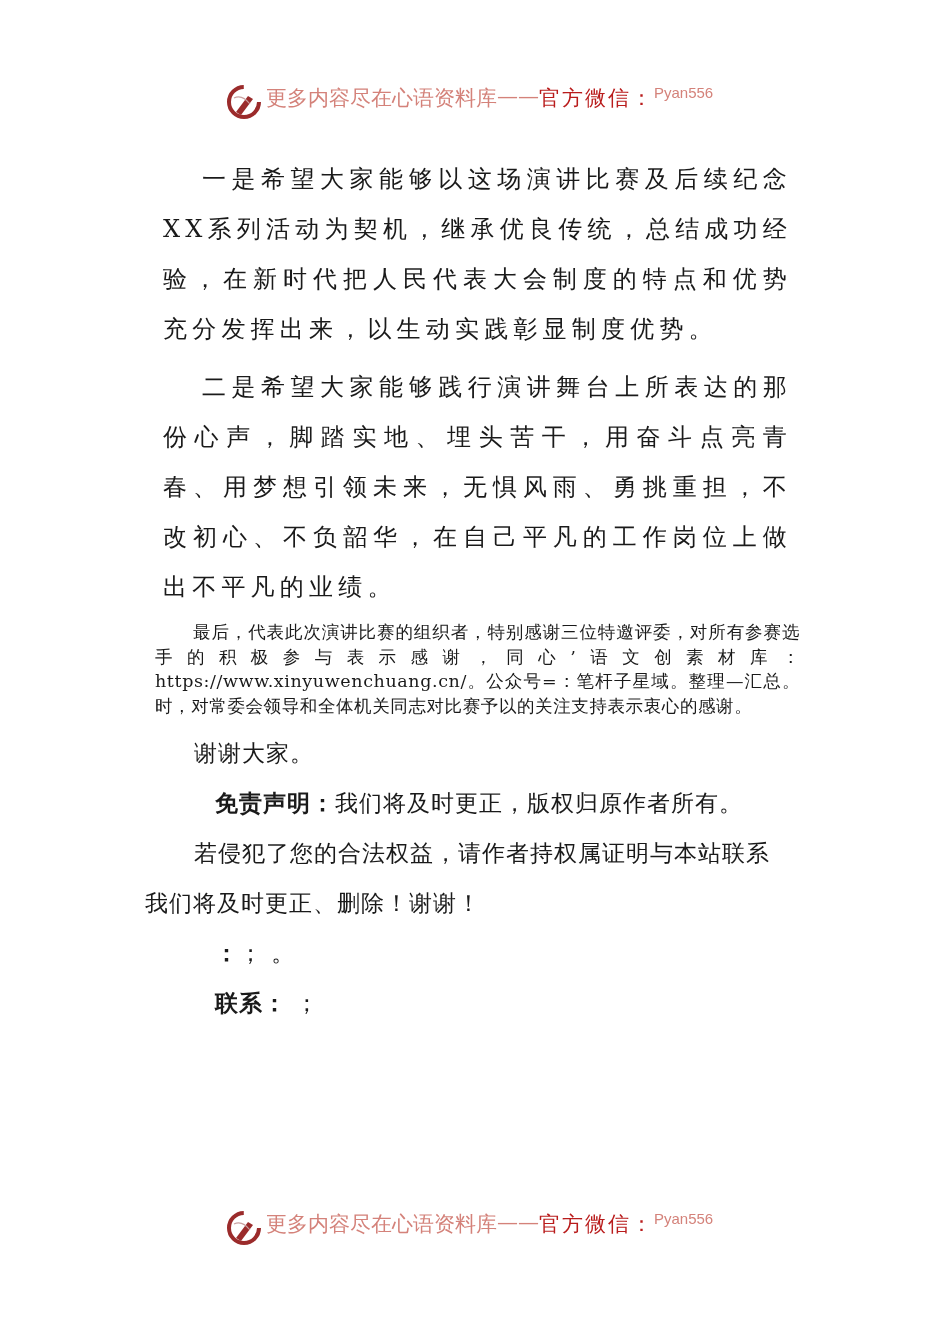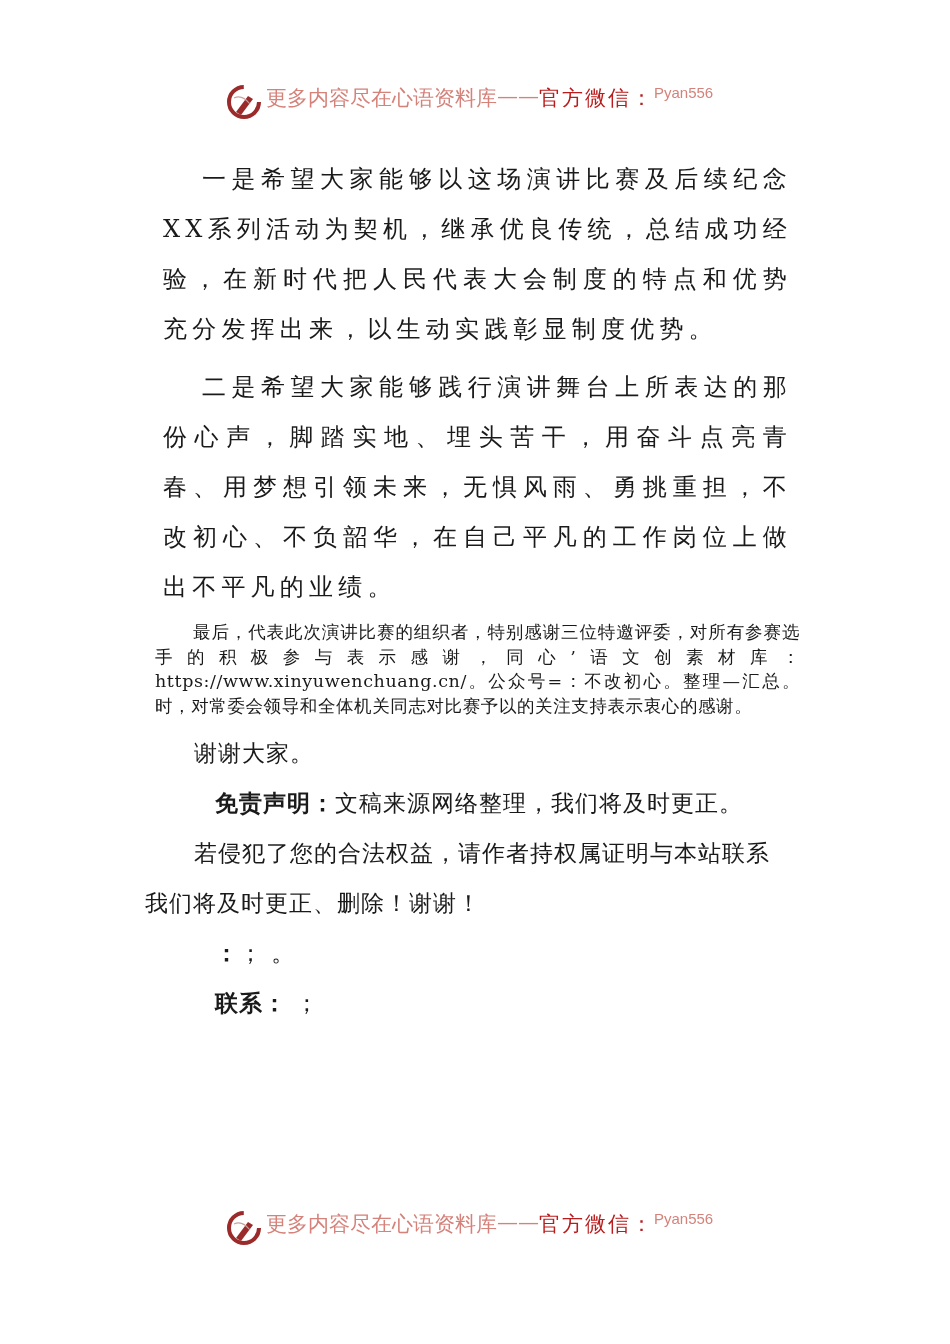--- a/index.html
+++ b/index.html
@@ -32,23 +32,23 @@
   </svg>
   <span class="b-red">更多内容尽在心语资料库</span>
   <span class="b-red">——</span>
   <span class="b-grey">官方微信：</span>
   <span class="b-id">Pyan556</span>
 </div>
 
 <div class="page">
   <p class="para">一是希望大家能够以这场演讲比赛及后续纪念XX系列活动为契机，继承优良传统，总结成功经验，在新时代把人民代表大会制度的特点和优势充分发挥出来，以生动实践彰显制度优势。</p>
   <p class="para">二是希望大家能够践行演讲舞台上所表达的那份心声，脚踏实地、埋头苦干，用奋斗点亮青春、用梦想引领未来，无惧风雨、勇挑重担，不改初心、不负韶华，在自己平凡的工作岗位上做出不平凡的业绩。</p>
-  <p class="small">最后，代表此次演讲比赛的组织者，特别感谢三位特邀评委，对所有参赛选手的积极参与表示感谢，同心’语文创素材库：https://www.xinyuwenchuang.cn/。公众号=：不改初心。整理—汇总。时，对常委会领导和全体机关同志对比赛予以的关注支持表示衷心的感谢。</p>
+  <p class="small">最后，代表此次演讲比赛的组织者，特别感谢三位特邀评委，对所有参赛选手的积极参与表示感谢，同心’语文创素材库：https://www.xinyuwenchuang.cn/。公众号=：笔杆子星域。整理—汇总。时，对常委会领导和全体机关同志对比赛予以的关注支持表示衷心的感谢。</p>
   <p class="plain">谢谢大家。</p>
-  <p class="plain"><span class="bold">免责声明：</span><span>文稿来源网络整理，我们将及时更正。</span></p>
+  <p class="plain"><span class="bold">免责声明：</span><span>我们将及时更正，版权归原作者所有。</span></p>
   <p class="plain">若侵犯了您的合法权益，请作者持权属证明与本站联系</p>
   <p class="plain outdent" style="text-indent:0">我们将及时更正、删除！谢谢！</p>
   <p class="plain"><span class="bold">：</span><span>；  。</span></p>
   <p class="plain"><span class="bold">联系：</span><span>  ；</span></p>
 </div>
 
 <div class="banner bottom">
   <svg class="logo" viewBox="0 0 36 36">
     <circle cx="18" cy="18" r="15" fill="none" stroke="#9b2b2b" stroke-width="4" stroke-dasharray="70 30"></circle>
     <path d="M10 28 L22 12 L27 15 L15 31 Z" fill="#9b2b2b"></path>

